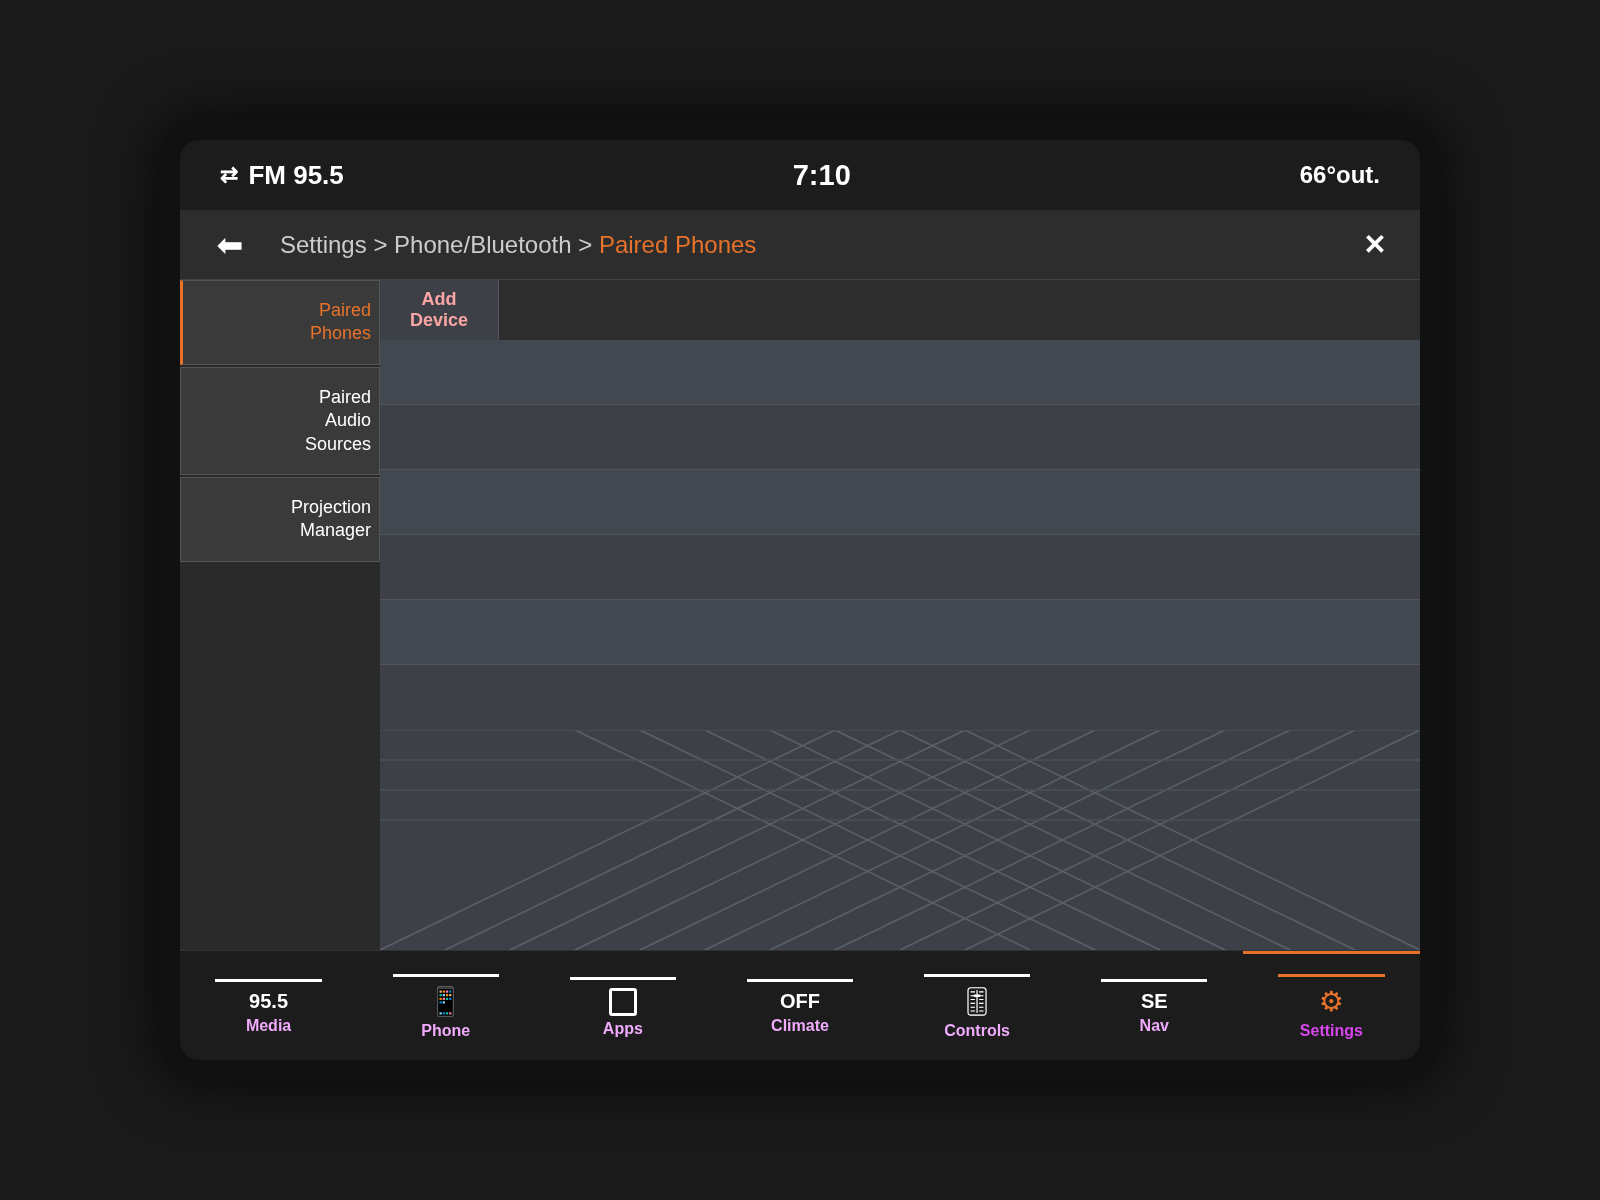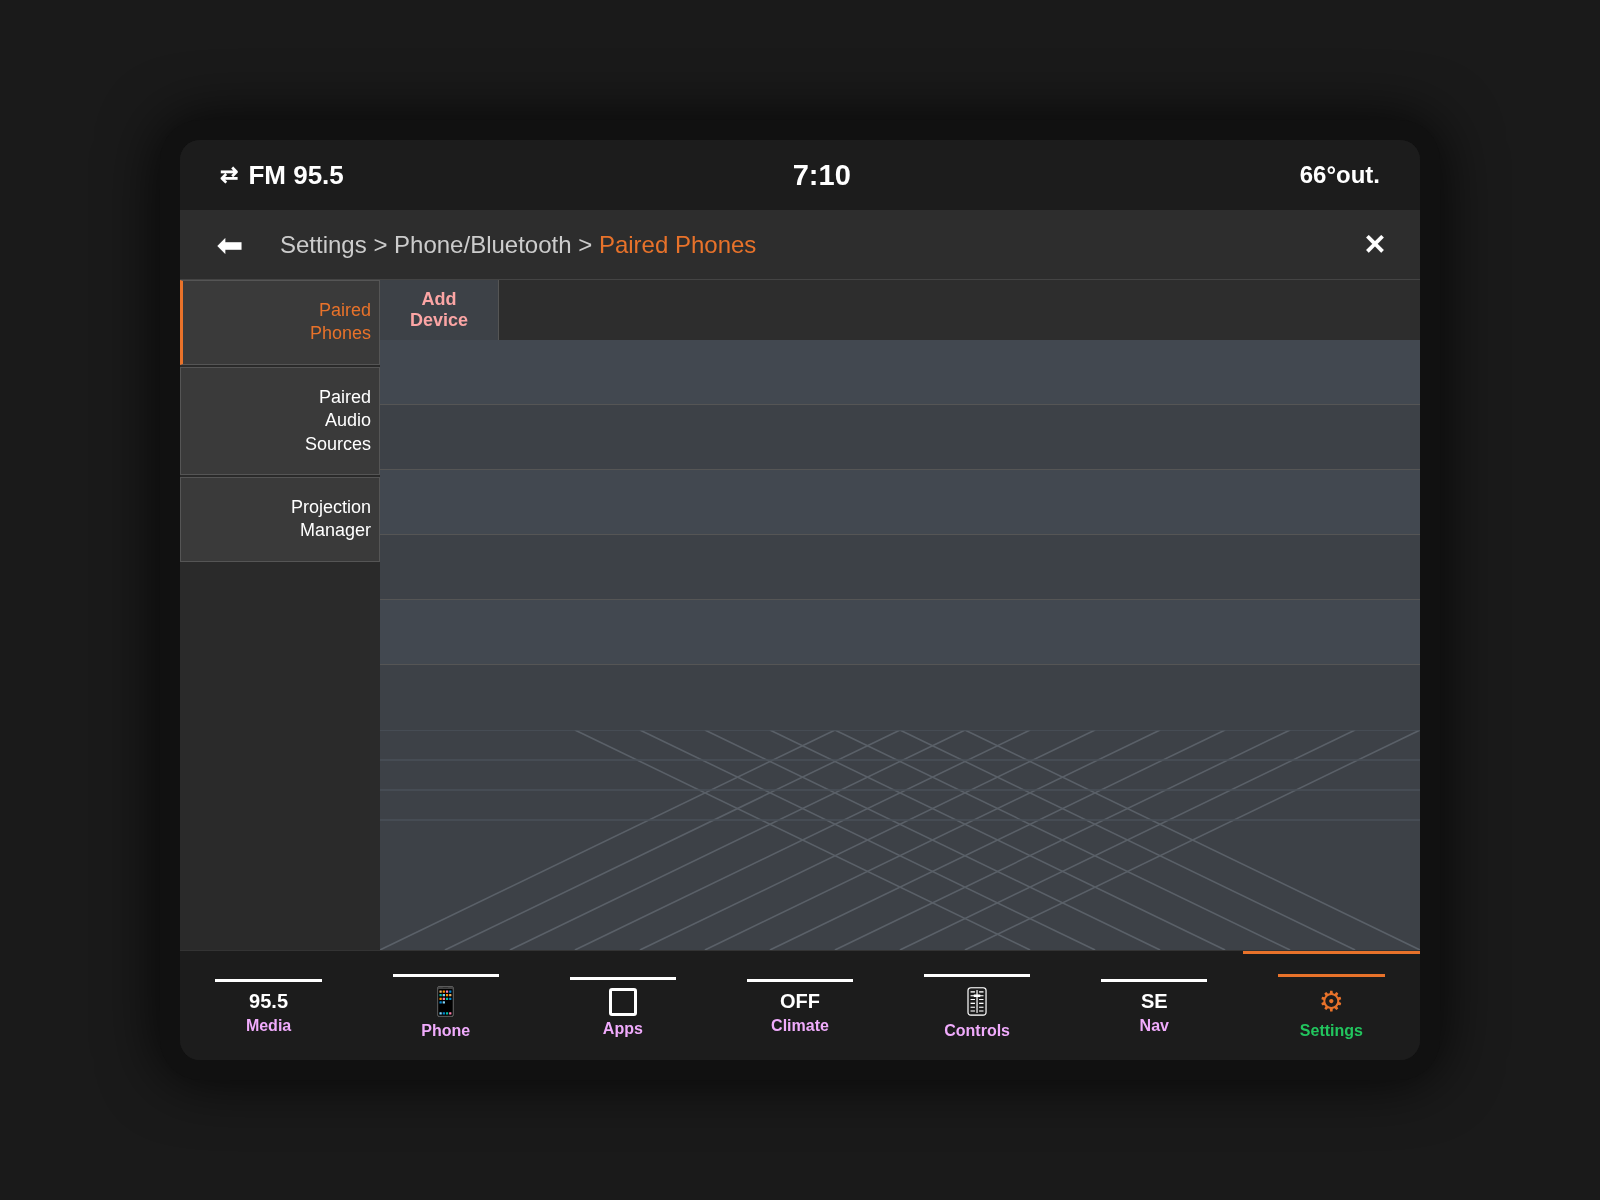--- a/index.html
+++ b/index.html
@@ -404,19 +404,19 @@
 
       <div class="nav-item">
         <div class="nav-top-line"></div>
         <span class="nav-value">SE</span>
         <span class="nav-label">Nav</span>
       </div>
 
       <div class="nav-item active-nav">
         <div class="nav-top-line-orange"></div>
         <span class="nav-icon" style="color:#e8722a;">⚙</span>
-        <span class="nav-label" style="color:#22c55e;">Settings</span>
+        <span class="nav-label" style="color:#d946ef;">Settings</span>
       </div>
 
     </div>
 
   </div>
 </div>
 
 </body></html>

